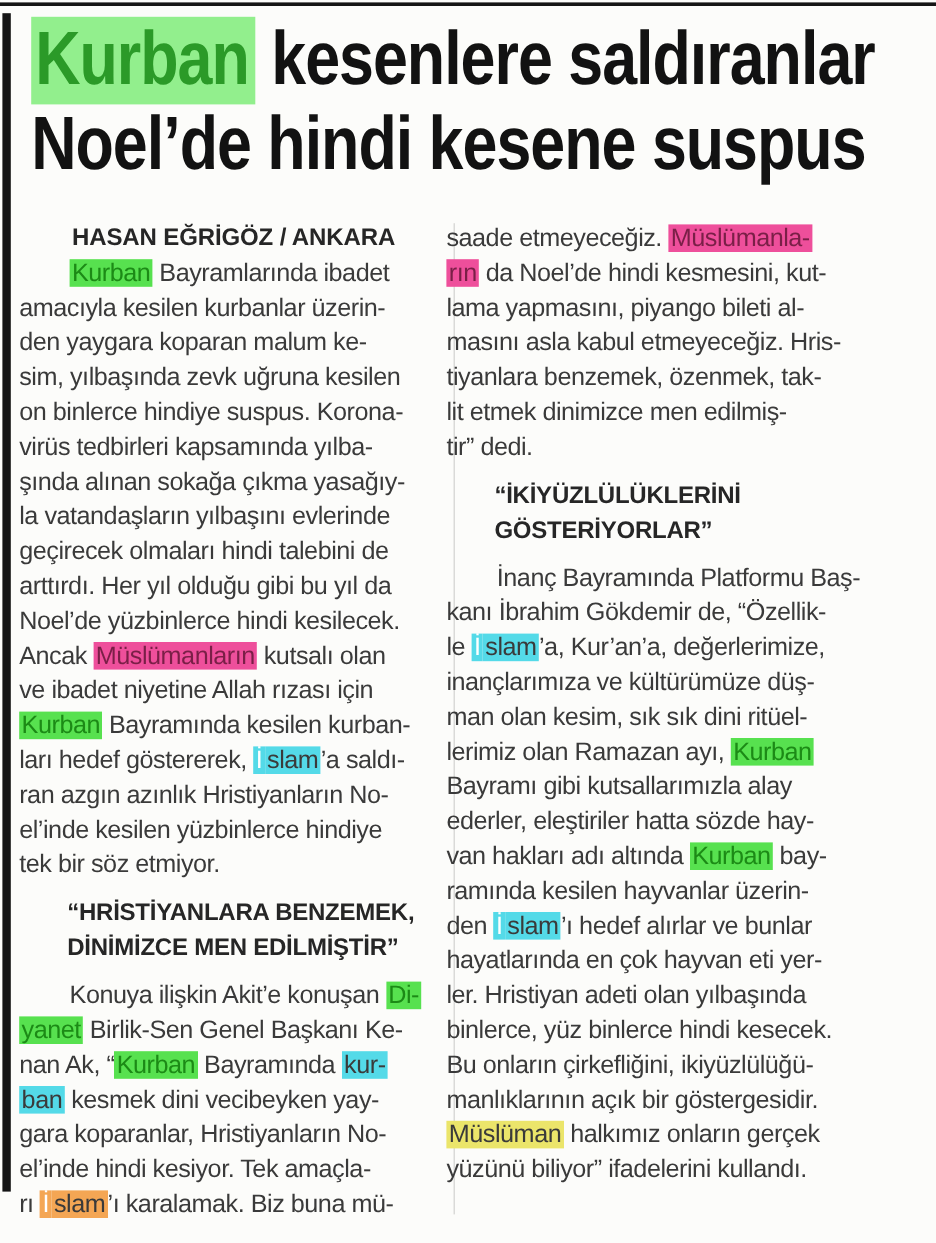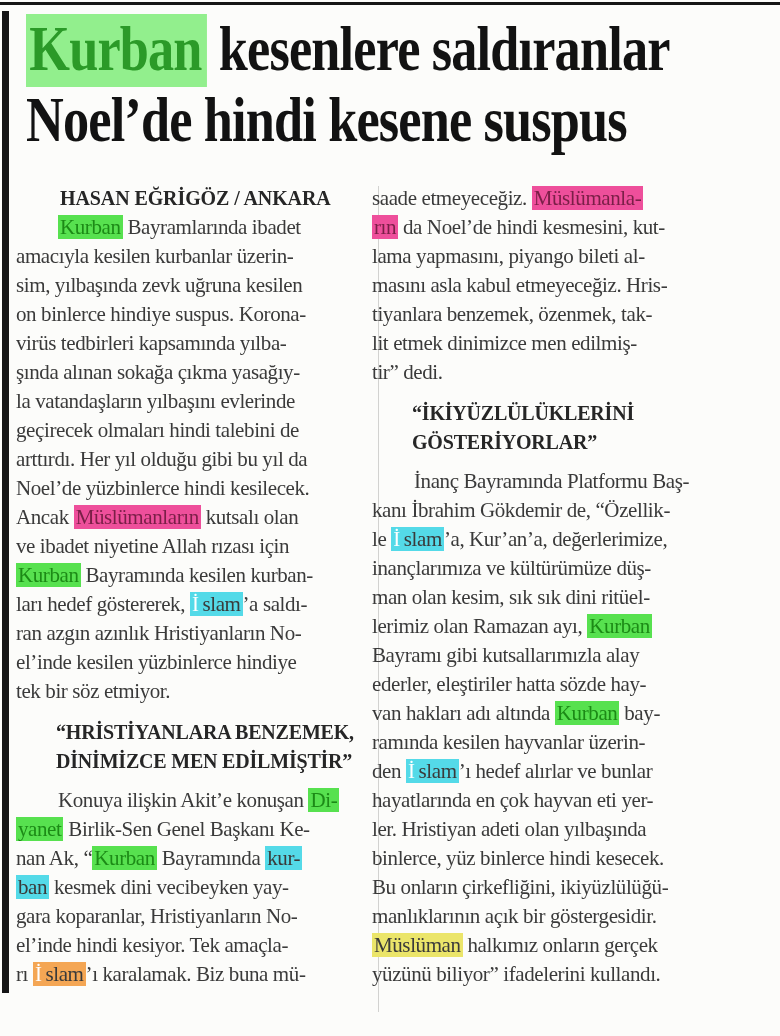--- a/index.html
+++ b/index.html
@@ -1,21 +1,21 @@
 <!DOCTYPE html>
 <html lang="tr" style="--page-bg: #fcfcfa; --headline-text: #121212; --body-text: #3a3a3a; --heading-text: #262626; --border-black: #151515; --divider: #d2d2d0; --hl-headline-bg: #92ef8d; --hl-headline-text: #2b9a28; --hl-green-bg: #57e14f; --hl-green-text: #1c8a16; --hl-pink-bg: #ee4f9b; --hl-pink-text: #7a1f47; --hl-cyan-bg: #54dae8; --hl-orange-bg: #f4a654; --hl-yellow-bg: #ebe56a;"><head>
 <meta charset="utf-8">
 <style>
   html, body { margin: 0; padding: 0; }
   .page {
     position: relative;
     width: 780px;
     height: 1036px;
     background: var(--page-bg, #fcfcfa);
-    font-family: Liberation Serif, serif;
+    font-family: Liberation Sans, sans-serif;
     overflow: hidden;
   }
   
   .scan-top-line {
     position: absolute; left: 0; top: 2px;
     width: 780px; height: 3px;
     background: var(--border-black, #151515);
   }
   .scan-left-bar {
     position: absolute; left: 2px; top: 11px;
@@ -76,20 +76,21 @@
 
   <h1 class="headline">
     <div class="hl-line"><span class="hl-word">Kurban</span><span> kesenlere saldıranlar</span></div>
     <div class="hl-line"><span>Noel’de hindi kesene suspus</span></div>
   </h1>
 
   <div class="col col-left" id="col-left">
       <div class="line byline"><span>HASAN EĞRİGÖZ / ANKARA</span></div>
       <div class="line indent"><span class="hl hl-green">Kurban</span><span> Bayramlarında ibadet</span></div>
       <div class="line"><span>amacıyla kesilen kurbanlar üzerin-</span></div>
+      <div class="line"><span>den yaygara koparan malum ke-</span></div>
       <div class="line"><span>sim, yılbaşında zevk uğruna kesilen</span></div>
       <div class="line"><span>on binlerce hindiye suspus. Korona-</span></div>
       <div class="line"><span>virüs tedbirleri kapsamında yılba-</span></div>
       <div class="line"><span>şında alınan sokağa çıkma yasağıy-</span></div>
       <div class="line"><span>la vatandaşların yılbaşını evlerinde</span></div>
       <div class="line"><span>geçirecek olmaları hindi talebini de</span></div>
       <div class="line"><span>arttırdı. Her yıl olduğu gibi bu yıl da</span></div>
       <div class="line"><span>Noel’de yüzbinlerce hindi kesilecek.</span></div>
       <div class="line"><span>Ancak </span><span class="hl hl-pink">Müslümanların</span><span> kutsalı olan</span></div>
       <div class="line"><span>ve ibadet niyetine Allah rızası için</span></div>

